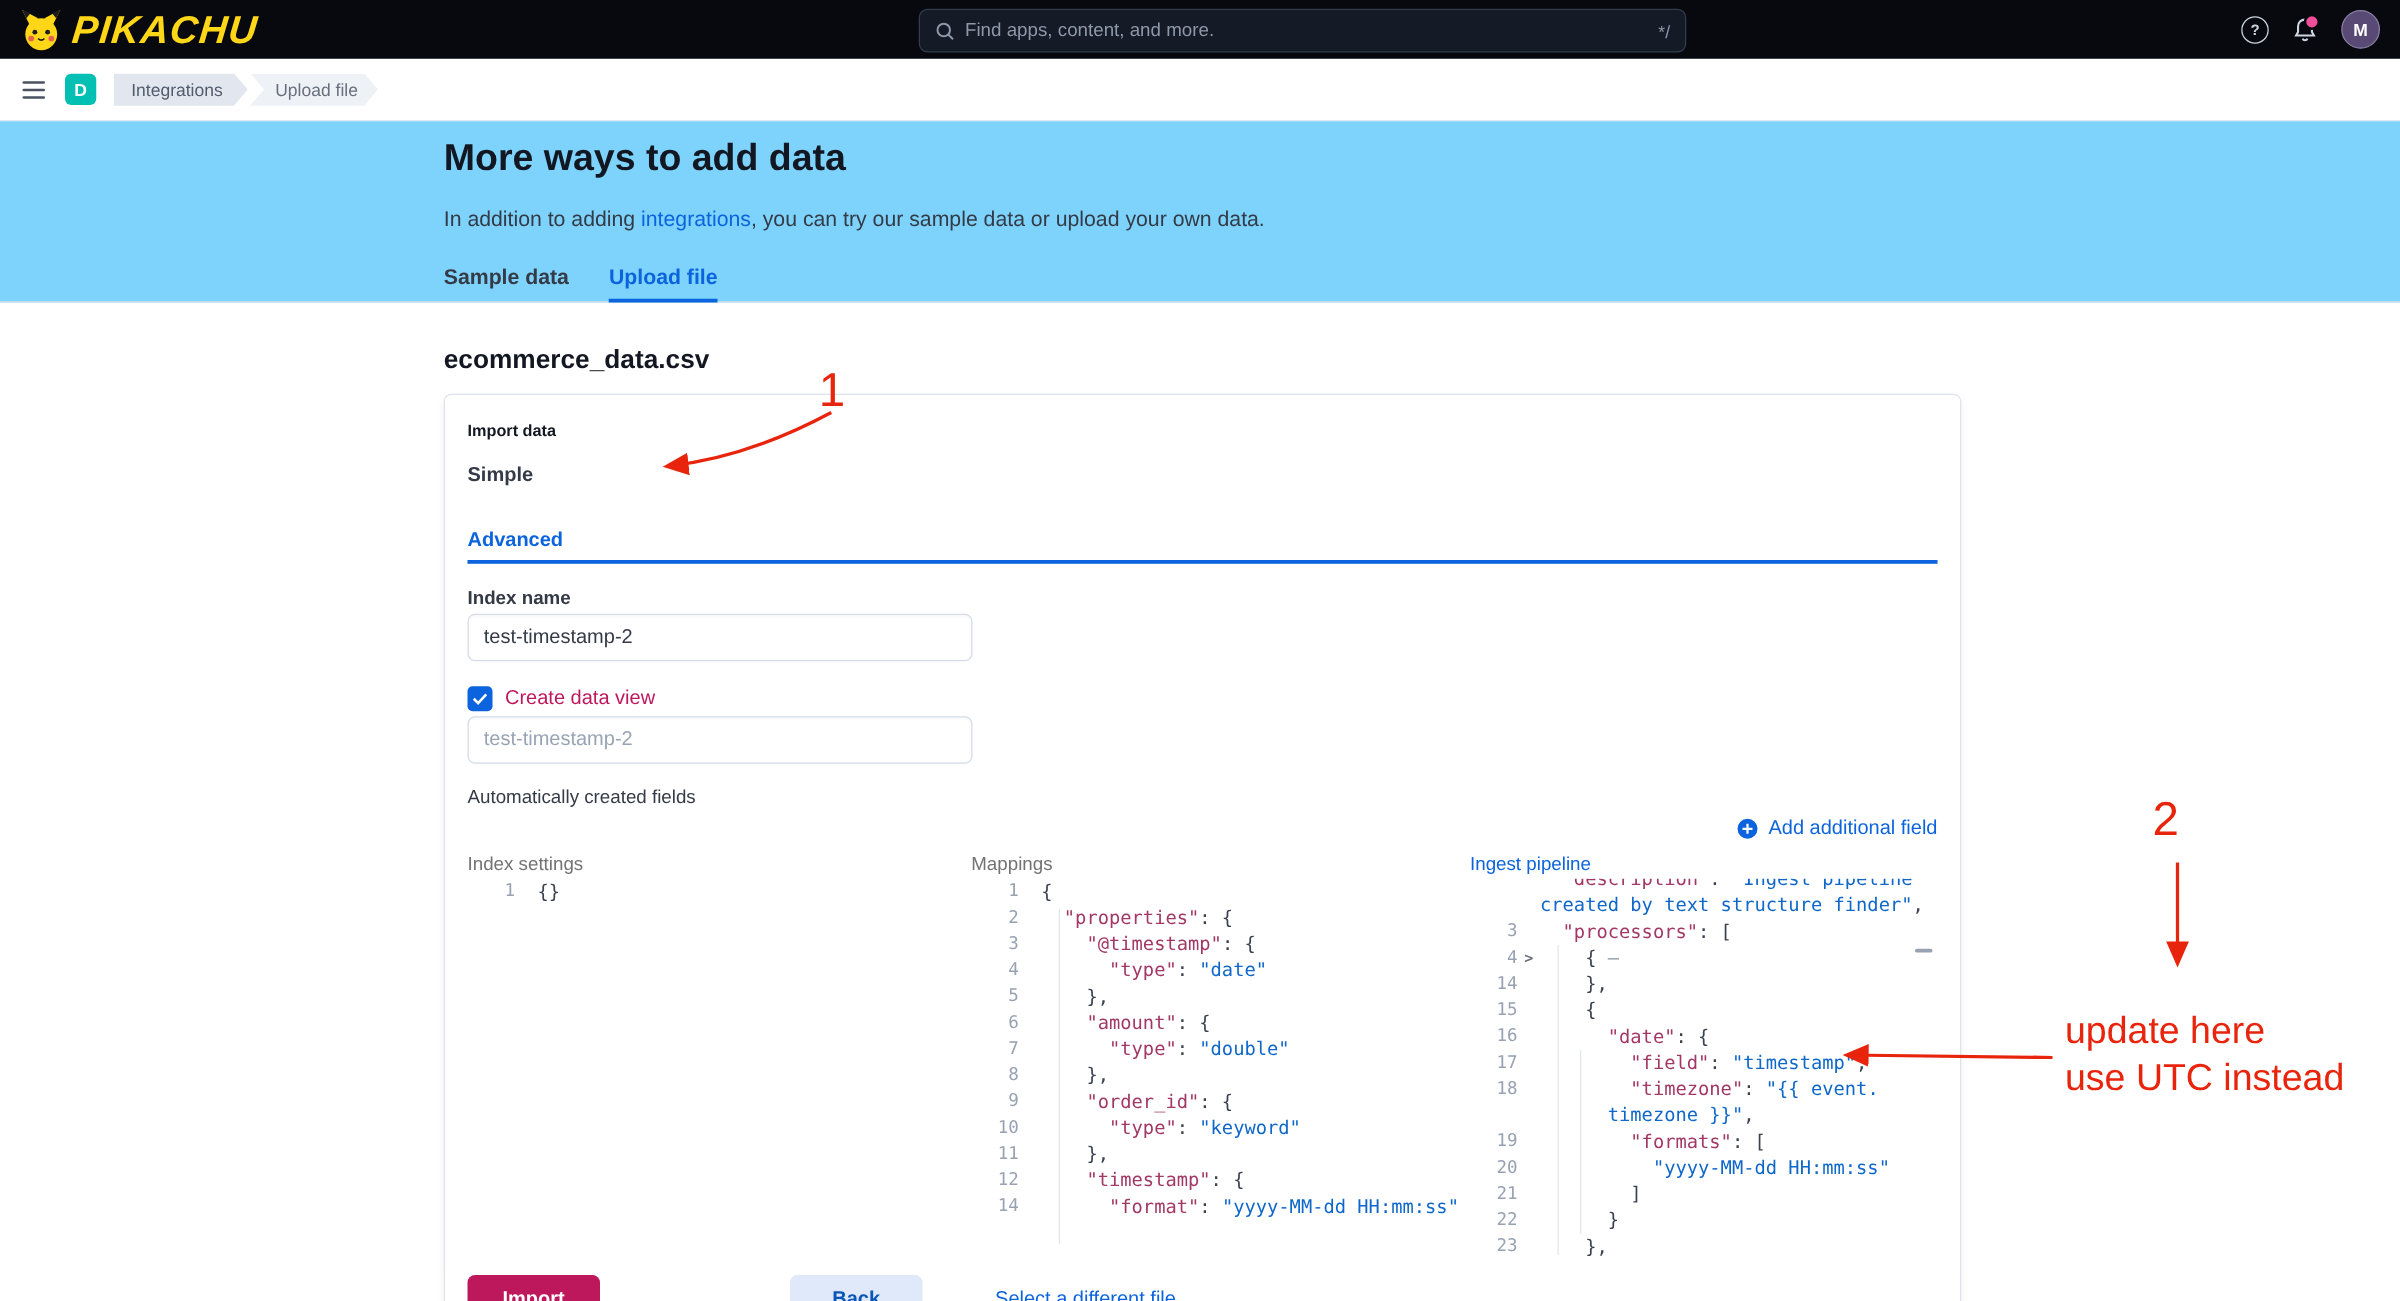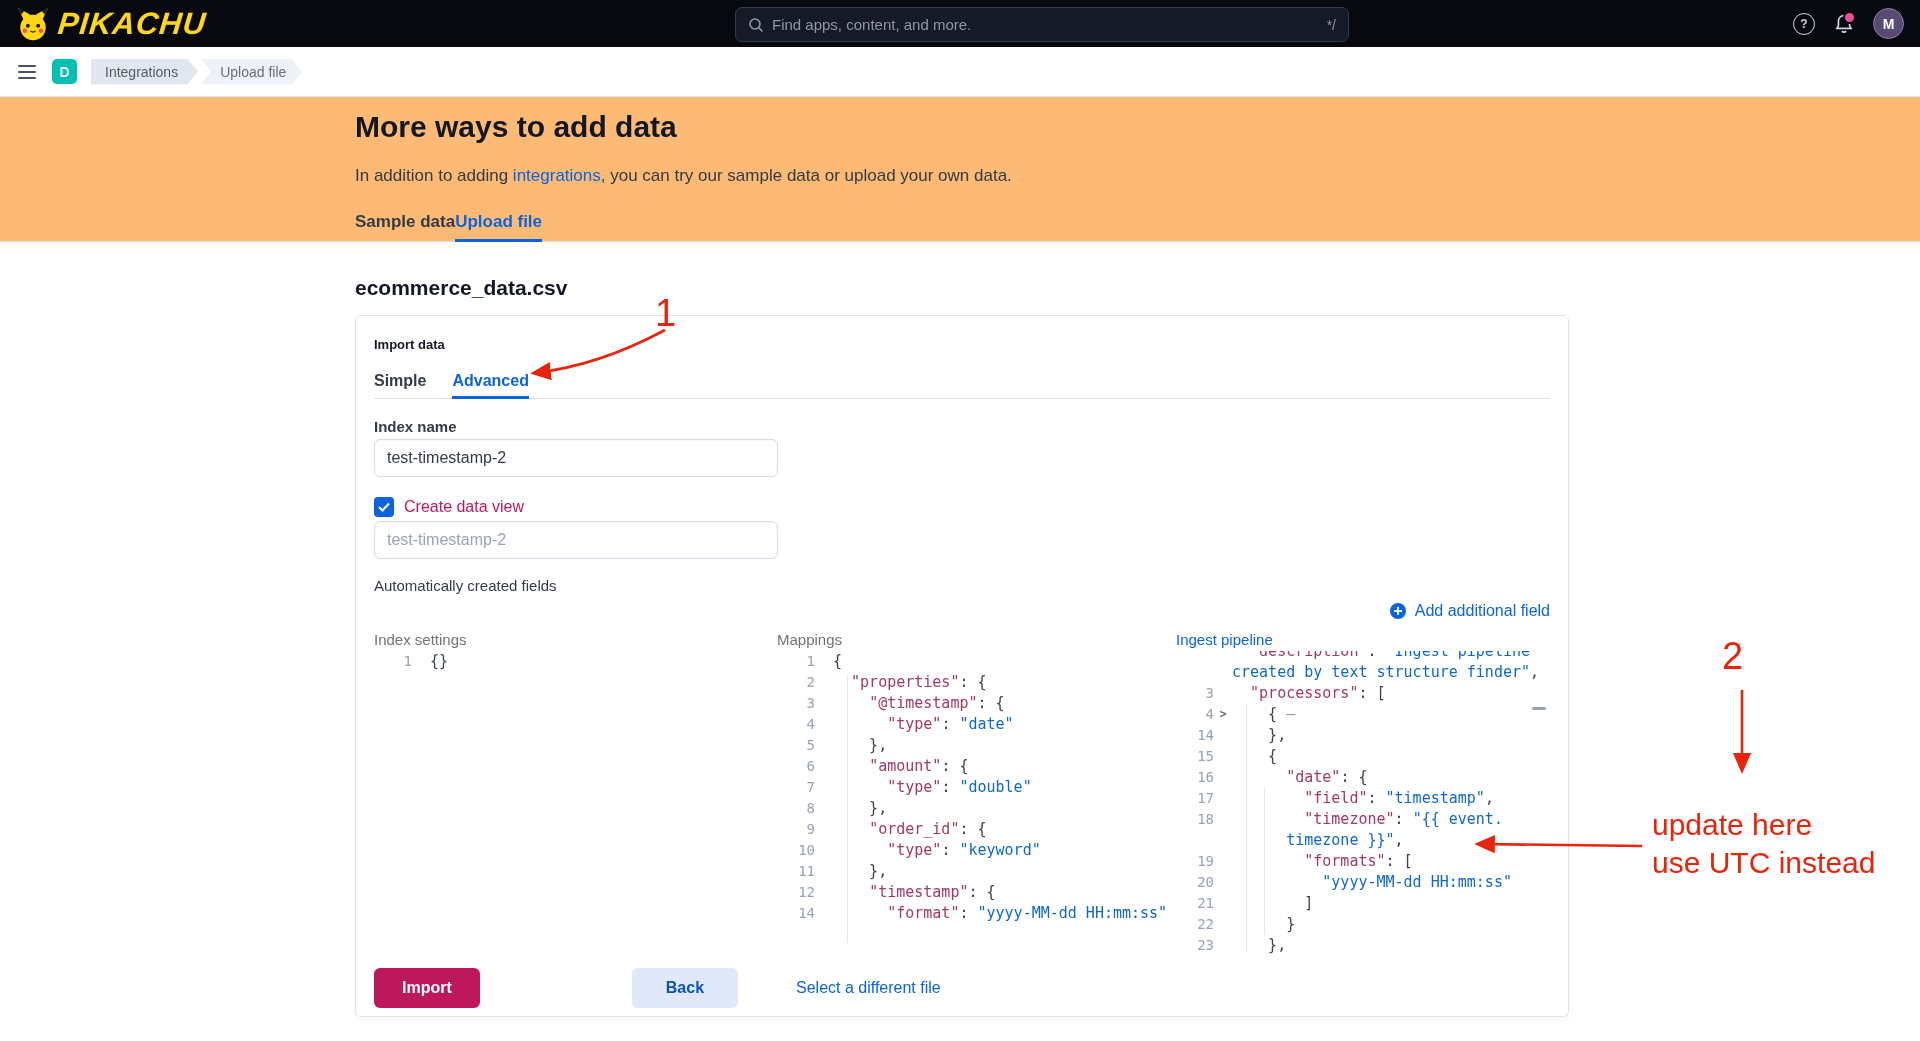--- a/index.html
+++ b/index.html
@@ -33,35 +33,35 @@
   .space-badge{width:25px;height:25px;border-radius:5px;background:#00bfb3;color:#fff;font-weight:700;
                font-size:14px;display:flex;align-items:center;justify-content:center;cursor:pointer;}
   .crumbs{display:flex;align-items:center;}
   .crumb{height:26px;line-height:26px;font-size:14px;cursor:pointer;}
   .crumb.first{background:#e2e7ef;color:#525c6c;padding:0 20px 0 14px;
         clip-path:polygon(0 0,calc(100% - 11px) 0,100% 50%,calc(100% - 11px) 100%,0 100%);}
   .crumb.second{background:#eef1f6;color:#69707d;padding:0 16px 0 20px;margin-left:2px;
         clip-path:polygon(0 0,calc(100% - 11px) 0,100% 50%,calc(100% - 11px) 100%,0 100%,11px 50%);}
 
   
-  .hero{background:#fdba74;border-bottom:1px solid #d8dfe9;padding:12px 0 0 355px;}
+  .hero{background:#7dd3fc;border-bottom:1px solid #d8dfe9;padding:12px 0 0 355px;}
   .hero h1{margin:0;font-size:30px;line-height:36px;font-weight:700;color:#131722;}
   .hero p{margin:20px 0 0 0;font-size:17px;line-height:22px;color:#343a46;}
   .hero p a{color:#0b64dd;text-decoration:none;cursor:pointer;}
-  .tabs{display:flex;margin-top:24px;text-align:center;}
+  .tabs{display:flex;gap:32px;margin-top:24px;text-align:center;}
   .tab{font-size:17px;line-height:22px;font-weight:600;color:#343a46;padding-bottom:6px;cursor:pointer;}
   .tab.active{color:#0b64dd;border-bottom:3px solid #0b64dd;margin-bottom:-1px;}
 
   
   .content{padding-left:355px;}
   .content h2{margin:33px 0 0 0;font-size:21px;line-height:26px;font-weight:700;color:#131722;}
   .panel{margin-top:14px;width:1214px;box-sizing:border-box;background:#fff;border:1px solid #dde4ee;
          border-radius:6px;box-shadow:0 2px 6px rgba(30,40,60,.05);padding:18px 18px 8px 18px;}
   .panel h3{margin:0;font-size:13px;line-height:22px;font-weight:700;color:#131722;}
-  .ptabs{display:flex;gap:26px;margin-top:14px;border-bottom:1px solid #d8dfe9;}
+  .ptabs{display:flex;gap:26px;margin-top:14px;border-bottom:1px solid #d8dfe9;flex-direction:column;}
   .ptab{font-size:16px;line-height:21px;font-weight:600;color:#343a46;padding-bottom:5px;cursor:pointer;}
   .ptab.active{color:#0b64dd;border-bottom:3px solid #0b64dd;margin-bottom:-1px;}
 
   .flabel{margin-top:20px;font-size:15px;line-height:16px;font-weight:600;color:#343a46;}
   .tinput{display:block;margin-top:4px;width:404px;height:38px;box-sizing:border-box;border:1px solid #d3dce8;
           border-radius:6px;background:#fff;padding:0 12px;font-size:16px;color:#343a46;
           font-family:"Liberation Sans",sans-serif;box-shadow:inset 0 1px 2px rgba(100,110,130,.06);outline:none;}
   .tinput::placeholder{color:#98a4b5;}
   .cb-row{margin-top:20px;display:flex;align-items:center;gap:10px;cursor:pointer;}
   .cb{width:20px;height:20px;border-radius:4px;background:#0b64dd;display:flex;align-items:center;justify-content:center;}

